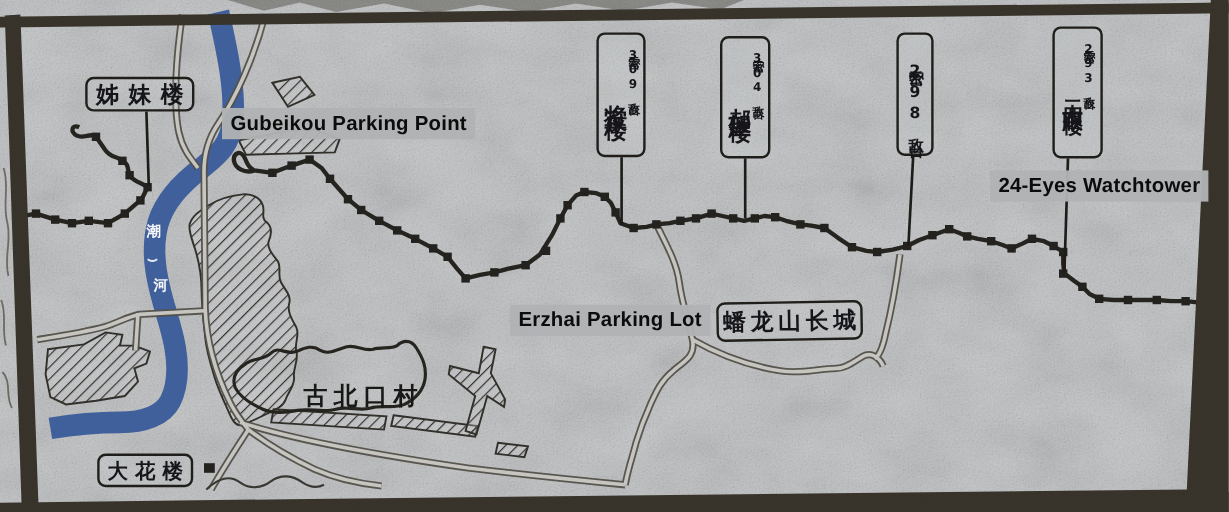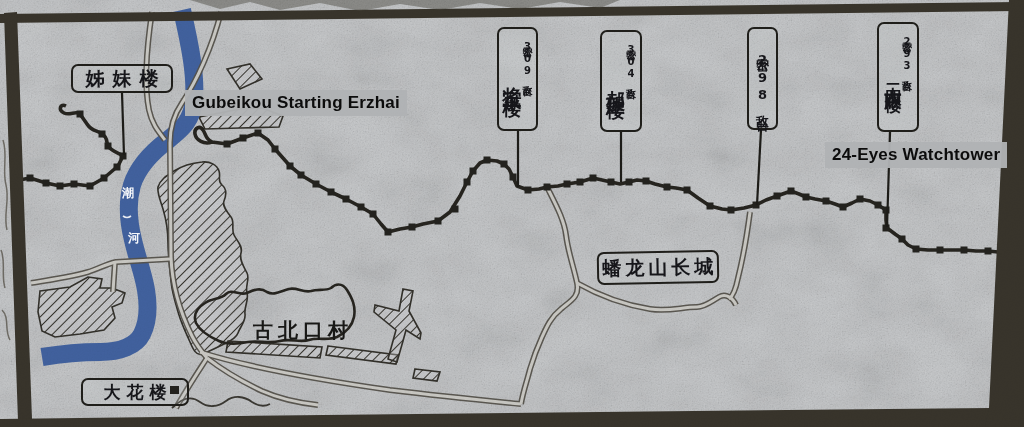--- a/index.html
+++ b/index.html
@@ -219,23 +219,23 @@
     <g fill="none" stroke="#5b574e" stroke-width="1.5" opacity="0.8">
       <path d="M3,140 C8,155 2,170 6,185 C10,200 3,215 7,230"></path>
       <path d="M1,250 C6,262 1,275 5,288"></path>
       <path d="M2,310 C10,318 4,330 10,340"></path>
     </g>
     <path d="M190,0 L220,9 L250,2 L280,10 L320,3 L360,11 L400,4 L440,10 L480,3 L520,9 L560,2 L600,8 L620,0 Z" fill="#4a463d" opacity="0.45"></path>
 
     <rect width="1024" height="427" filter="url(#fgrain)" opacity="0.10" style="mix-blend-mode:multiply"></rect>
   </svg>
 
-  <div class="lbl ebox cjk" style="left:71px;top:64px;width:102px;height:29px;font-size:19px;letter-spacing:8px;padding-left:8px;">姊妹楼</div>
-
-  <div class="lbl band" style="left:185px;top:90px;">Gubeikou Starting Erzhai</div>
+  <div class="lbl ebox cjk" style="left:71px;top:64px;width:91px;height:29px;font-size:19px;letter-spacing:8px;padding-left:8px;">姊妹楼</div>
+
+  <div class="lbl band" style="left:185px;top:90px;">Gubeikou Parking Point</div>
 
   <div class="lbl ebox vbox" style="left:497px;top:27px;width:41px;height:104px;">
     <span class="vmain cjk" style="font-size:19px;letter-spacing:5px;">将军楼</span>
     <span class="vsub cjk" style="font-size:10px;letter-spacing:1px;">密云309敌台</span>
   </div>
 
   <div class="lbl ebox vbox" style="left:600px;top:30px;width:42px;height:102px;">
     <span class="vmain cjk" style="font-size:19px;letter-spacing:5px;">郝望楼</span>
     <span class="vsub cjk" style="font-size:10px;letter-spacing:1px;">密云304敌台</span>
   </div>
@@ -244,24 +244,25 @@
     <span class="vmain cjk" style="font-size:13px;letter-spacing:2.5px;">密云298敌台</span>
   </div>
 
   <div class="lbl ebox vbox" style="left:877px;top:22px;width:42px;height:110px;">
     <span class="vmain cjk" style="font-size:17px;letter-spacing:3px;">二十四眼楼</span>
     <span class="vsub cjk" style="font-size:10px;letter-spacing:1px;">密云293敌台</span>
   </div>
 
   <div class="lbl band" style="left:805px;top:142px;margin-left:20px;">24-Eyes Watchtower</div>
 
+  <div class="lbl band" style="left:425px;top:254px;">Erzhai Parking Lot</div>
 
   <div class="lbl ebox cjk" style="left:597px;top:251px;width:122px;height:33px;font-size:19px;letter-spacing:4px;padding-left:4px;transform:rotate(-1deg);">蟠龙山长城</div>
 
   <div class="plaintxt cjk" style="left:253px;top:317px;font-size:20px;letter-spacing:5px;">古北口村</div>
 
-  <div class="lbl ebox cjk" style="left:81px;top:378px;width:108px;height:28px;font-size:17px;letter-spacing:6px;padding-left:6px;">大花楼</div>
+  <div class="lbl ebox cjk" style="left:81px;top:378px;width:80px;height:28px;font-size:17px;letter-spacing:6px;padding-left:6px;">大花楼</div>
   <div class="sq" style="left:170px;top:386px;width:9px;height:8px;"></div>
 
   <div class="rivertxt" style="left:122px;top:185px;">潮</div>
   <div class="rivertxt" style="left:128px;top:230px;">河</div>
 
 </div>
 
 </body></html>

